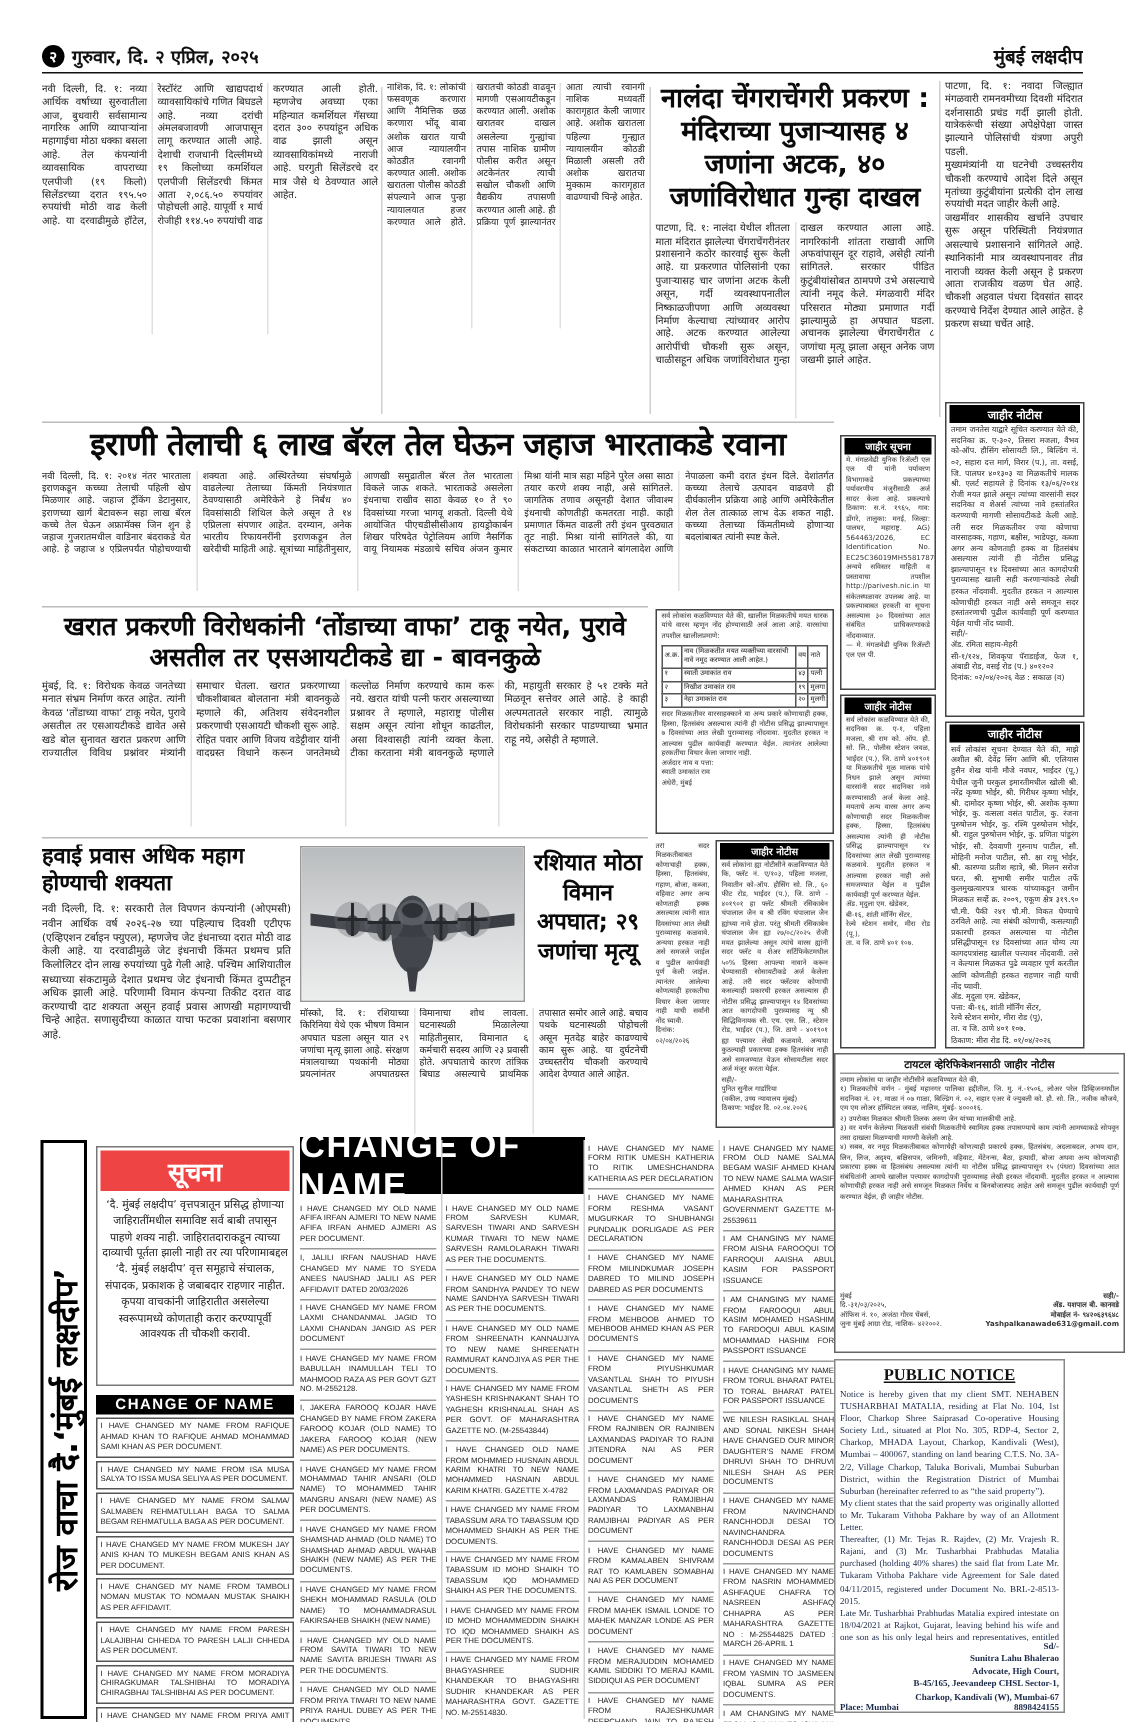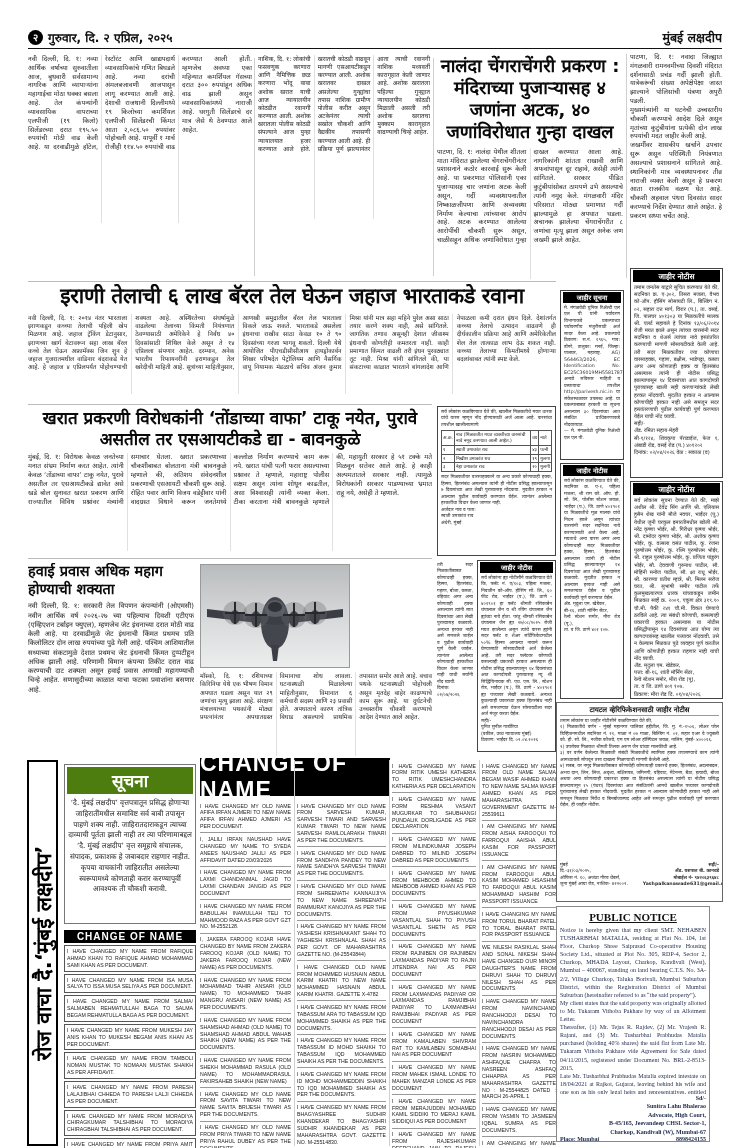--- a/index.html
+++ b/index.html
@@ -203,36 +203,37 @@
         <line x1="93" y1="38" x2="93" y2="62"></line>
           <line x1="82" y1="50" x2="104" y2="50"></line>
         <line x1="114" y1="37" x2="114" y2="59"></line>
           <line x1="104" y1="48" x2="124" y2="48"></line>
       </g>
 
       <polygon points="70,80 78,80 76,96 72,96" fill="#3b3e44"></polygon>
     </svg>
   </div>
 
+  <div class="abs hl" style="left:352px;top:566px;width:80px;height:100px;font-size:15px;line-height:1.3;">रशियात मोठा विमान अपघात; २९ जणांचा मृत्यू</div>
 
   <div class="abs body-m cols-3" style="left:200px;top:672px;width:232px;height:84px;font-size:6.2px;">मॉस्को, दि. १: रशियाच्या किरिनिया येथे एक भीषण विमान अपघात घडला असून यात २९ जणांचा मृत्यू झाला आहे. संरक्षण मंत्रालयाच्या पथकांनी मोठ्या प्रयत्नांनंतर अपघातग्रस्त विमानाचा शोध लावला. घटनास्थळी मिळालेल्या माहितीनुसार, विमानात ६ कर्मचारी सदस्य आणि २३ प्रवासी होते. अपघाताचे कारण तांत्रिक बिघाड असल्याचे प्राथमिक तपासात समोर आले आहे. बचाव पथके घटनास्थळी पोहोचली असून मृतदेह बाहेर काढण्याचे काम सुरू आहे. या दुर्घटनेची उच्चस्तरीय चौकशी करण्याचे आदेश देण्यात आले आहेत.</div>
 
   <div class="abs micro" style="left:437px;top:562px;width:36px;height:190px;">तरी सदर मिळकतीबाबत कोणाचाही हक्क, हिस्सा, हितसंबंध, गहाण, बोजा, कब्जा, वहिवाट अगर अन्य कोणताही हक्क असल्यास त्यांनी सात दिवसांच्या आत लेखी पुराव्यासह कळवावे. अन्यथा हरकत नाही असे समजले जाईल व पुढील कार्यवाही पूर्ण केली जाईल. त्यानंतर आलेल्या कोणत्याही हरकतीचा विचार केला जाणार नाही याची सर्वांनी नोंद घ्यावी.
 दिनांक: ०२/०४/२०२६</div>
 
   <div class="abs noticebox" style="left:477px;top:560px;width:79px;height:192px;">
     <div class="notice-head" style="font-size:6.5px;">जाहीर नोटीस</div>
     <div class="micro">सर्व लोकांना ह्या नोटीसीने कळविण्यात येते कि, फ्लॅट नं. ए/१०३, पहिला मजला, निवातीन को-ऑप. हौसिंग सो. लि., ६० फीट रोड, भाईंदर (प.), जि. ठाणे - ४०१९०१ हा फ्लॅट श्रीमती रसिकाबेन चंपालाल जैन व श्री रविंग चंपालाल जैन ह्यांच्या नावे होता. परंतु श्रीमती रसिकाबेन चंपालाल जैन ह्या २७/०८/२०२५ रोजी मयत झालेल्या असून त्यांचे वारस ह्यांनी सदर फ्लॅट व शेअर सर्टिफिकेटमधील ५०% हिस्सा आपल्या नावाने करून घेण्यासाठी सोसायटीकडे अर्ज केलेला आहे. तरी सदर फ्लॅटवर कोणाची कसल्याही प्रकारची हरकत असल्यास ही नोटीस प्रसिद्ध झाल्यापासून १४ दिवसांच्या आत कागदोपत्री पुराव्यासह न्यू श्री सिद्धिविनायक सी. एच. एस. लि., स्टेशन रोड, भाईंदर (प.), जि. ठाणे - ४०१९०१ ह्या पत्त्यावर लेखी कळवावे. अन्यथा कुठल्याही प्रकारच्या हक्क हितसंबंध नाही असे समजण्यात येऊन सोसायटीला सदर अर्ज मंजूर करता येईल.
 सही/-
 पुनित सुनील गार्डारिया
 (वकील, उच्च न्यायालय मुंबई)
 ठिकाण: भाईंदर          दि. ०२.०४.२०२६</div>
   </div>
 
-  <div class="abs noticebox" style="left:556px;top:702px;width:167px;height:200px;border:1px solid #666;">
+  <div class="abs noticebox" style="left:556px;top:702px;width:194px;height:200px;border:1px solid #666;">
     <div style="text-align:center;font-size:7px;font-weight:bold;border-bottom:1px solid #999;padding-bottom:1px;margin-bottom:2px;">टायटल व्हेरिफिकेशनसाठी जाहीर नोटीस</div>
     <div class="micro" style="height:142px;">तमाम लोकांस या जाहीर नोटीसीने कळविण्यात येते की,
 १) मिळकतीचे वर्णन - मुंबई महानगर पालिका हद्दीतील, जि. मु. नं.-१५०६, लोअर परेल डिव्हिजनमधील सदनिका नं. २१, माळा नं ०७ गाळा, बिल्डिंग नं. ०२, सहार एअर वे ज्युबली को. हौ. सो. लि., नजीक कौजये, एम एम लोअर हॉस्पिटल जवळ, नालिम, मुंबई- ४०००१६.
 २) उपरोक्त मिळकत श्रीमती तिलक अरुण जैन यांच्या मालकीची आहे.
 ३) वर वर्णन केलेल्या मिळकती संबंधी मिळकतीचे स्वामित्व हक्क तपासण्याचे काम त्यांनी आमच्याकडे सोपवून तसा दाखला मिळण्याची मागणी केलेली आहे.
 ४) सबब, वर नमूद मिळकतीबाबत कोणाचेही कोणत्याही प्रकारचे हक्क, हितसंबंध, अदलाबदल, अभय दान, लिन, लिज, अदृश्य, बक्षिसपत्र, जमिनगी, वहिवाट, मेंटेनन्स, बैठा, इत्यादी, बोजा अथवा अन्य कोणत्याही प्रकारचा हक्क वा हितसंबंध असल्यास त्यांनी या नोटीस प्रसिद्ध झाल्यापासून १५ (पंधरा) दिवसांच्या आत संबंधितांनी आमचे खालील पत्त्यावर कागदोपत्री पुराव्यासह लेखी हरकत नोंदवावी. मुदतीत हरकत न आल्यास कोणाचीही हरकत नाही असे समजून मिळकत निर्वेध व बिनबोजास्पद आहेत असे समजून पुढील कार्यवाही पूर्ण करण्यात येईल, ही जाहीर नोटीस.</div>
     <div style="display:flex;justify-content:space-between;margin-top:2px;">
       <div class="micro" style="text-align:left;width:48%;">मुंबई
 दि.-३१/०३/२०२५,
 ऑफिस नं. १०, अजंठा गौरव चेंबर्स,
@@ -264,21 +265,21 @@
     <div class="pn-foot">
         <span>Date: 01.04.2026</span>
       </div>
   </div>
 
   <div class="vert-banner">
     <div class="txt">रोज वाचा  दै.‘मुंबई लक्षदीप’</div>
   </div>
 
   <div class="abs" style="left:64px;top:764px;width:132px;height:160px;border:1px solid #777;padding:2px;box-sizing:border-box;">
-    <div style="background:#4d7c0f;color:#fff;text-align:center;font-size:17px;font-weight:bold;padding:2px 0;margin-bottom:4px;">सूचना</div>
+    <div style="background:#ef4444;color:#fff;text-align:center;font-size:17px;font-weight:bold;padding:2px 0;margin-bottom:4px;">सूचना</div>
     <div class="soochna-body">‘दै. मुंबई लक्षदीप’ वृत्तपत्रातून प्रसिद्ध होणाऱ्या जाहिरातींमधील समाविष्ट सर्व बाबी तपासून पाहणे शक्य नाही. जाहिरातदाराकडून त्याच्या दाव्याची पूर्तता झाली नाही तर त्या परिणामाबद्दल ‘दै. मुंबई लक्षदीप’ वृत्त समूहाचे संचालक, संपादक, प्रकाशक हे जबाबदार राहणार नाहीत. कृपया वाचकांनी जाहिरातीत असलेल्या स्वरूपामध्ये कोणताही करार करण्यापूर्वी आवश्यक ती चौकशी करावी.</div>
   </div>
 
   <div class="abs" style="left:64px;top:930px;width:132px;height:218px;">
     <div class="banner-big" style="height:13px;font-size:10px;">CHANGE OF NAME</div>
     <div class="entry-boxed" style="margin-top:2px;">
         <div class="entry">I HAVE CHANGED MY NAME FROM RAFIQUE AHMAD KHAN TO RAFIQUE AHMAD MOHAMMAD SAMI KHAN AS PER DOCUMENT.</div>
         <div class="entry">I HAVE CHANGED MY NAME FROM ISA MUSA SALYA TO ISSA MUSA SELIYA AS PER DOCUMENT.</div>
         <div class="entry">I HAVE CHANGED MY NAME FROM SALMA/ SALMABEN REHMATULLAH BAGA TO SALMA BEGAM REHMATULLA BAGA AS PER DOCUMENT.</div>
         <div class="entry">I HAVE CHANGED MY NAME FROM MUKESH JAY ANIS KHAN TO MUKESH BEGAM ANIS KHAN AS PER DOCUMENT.</div>

